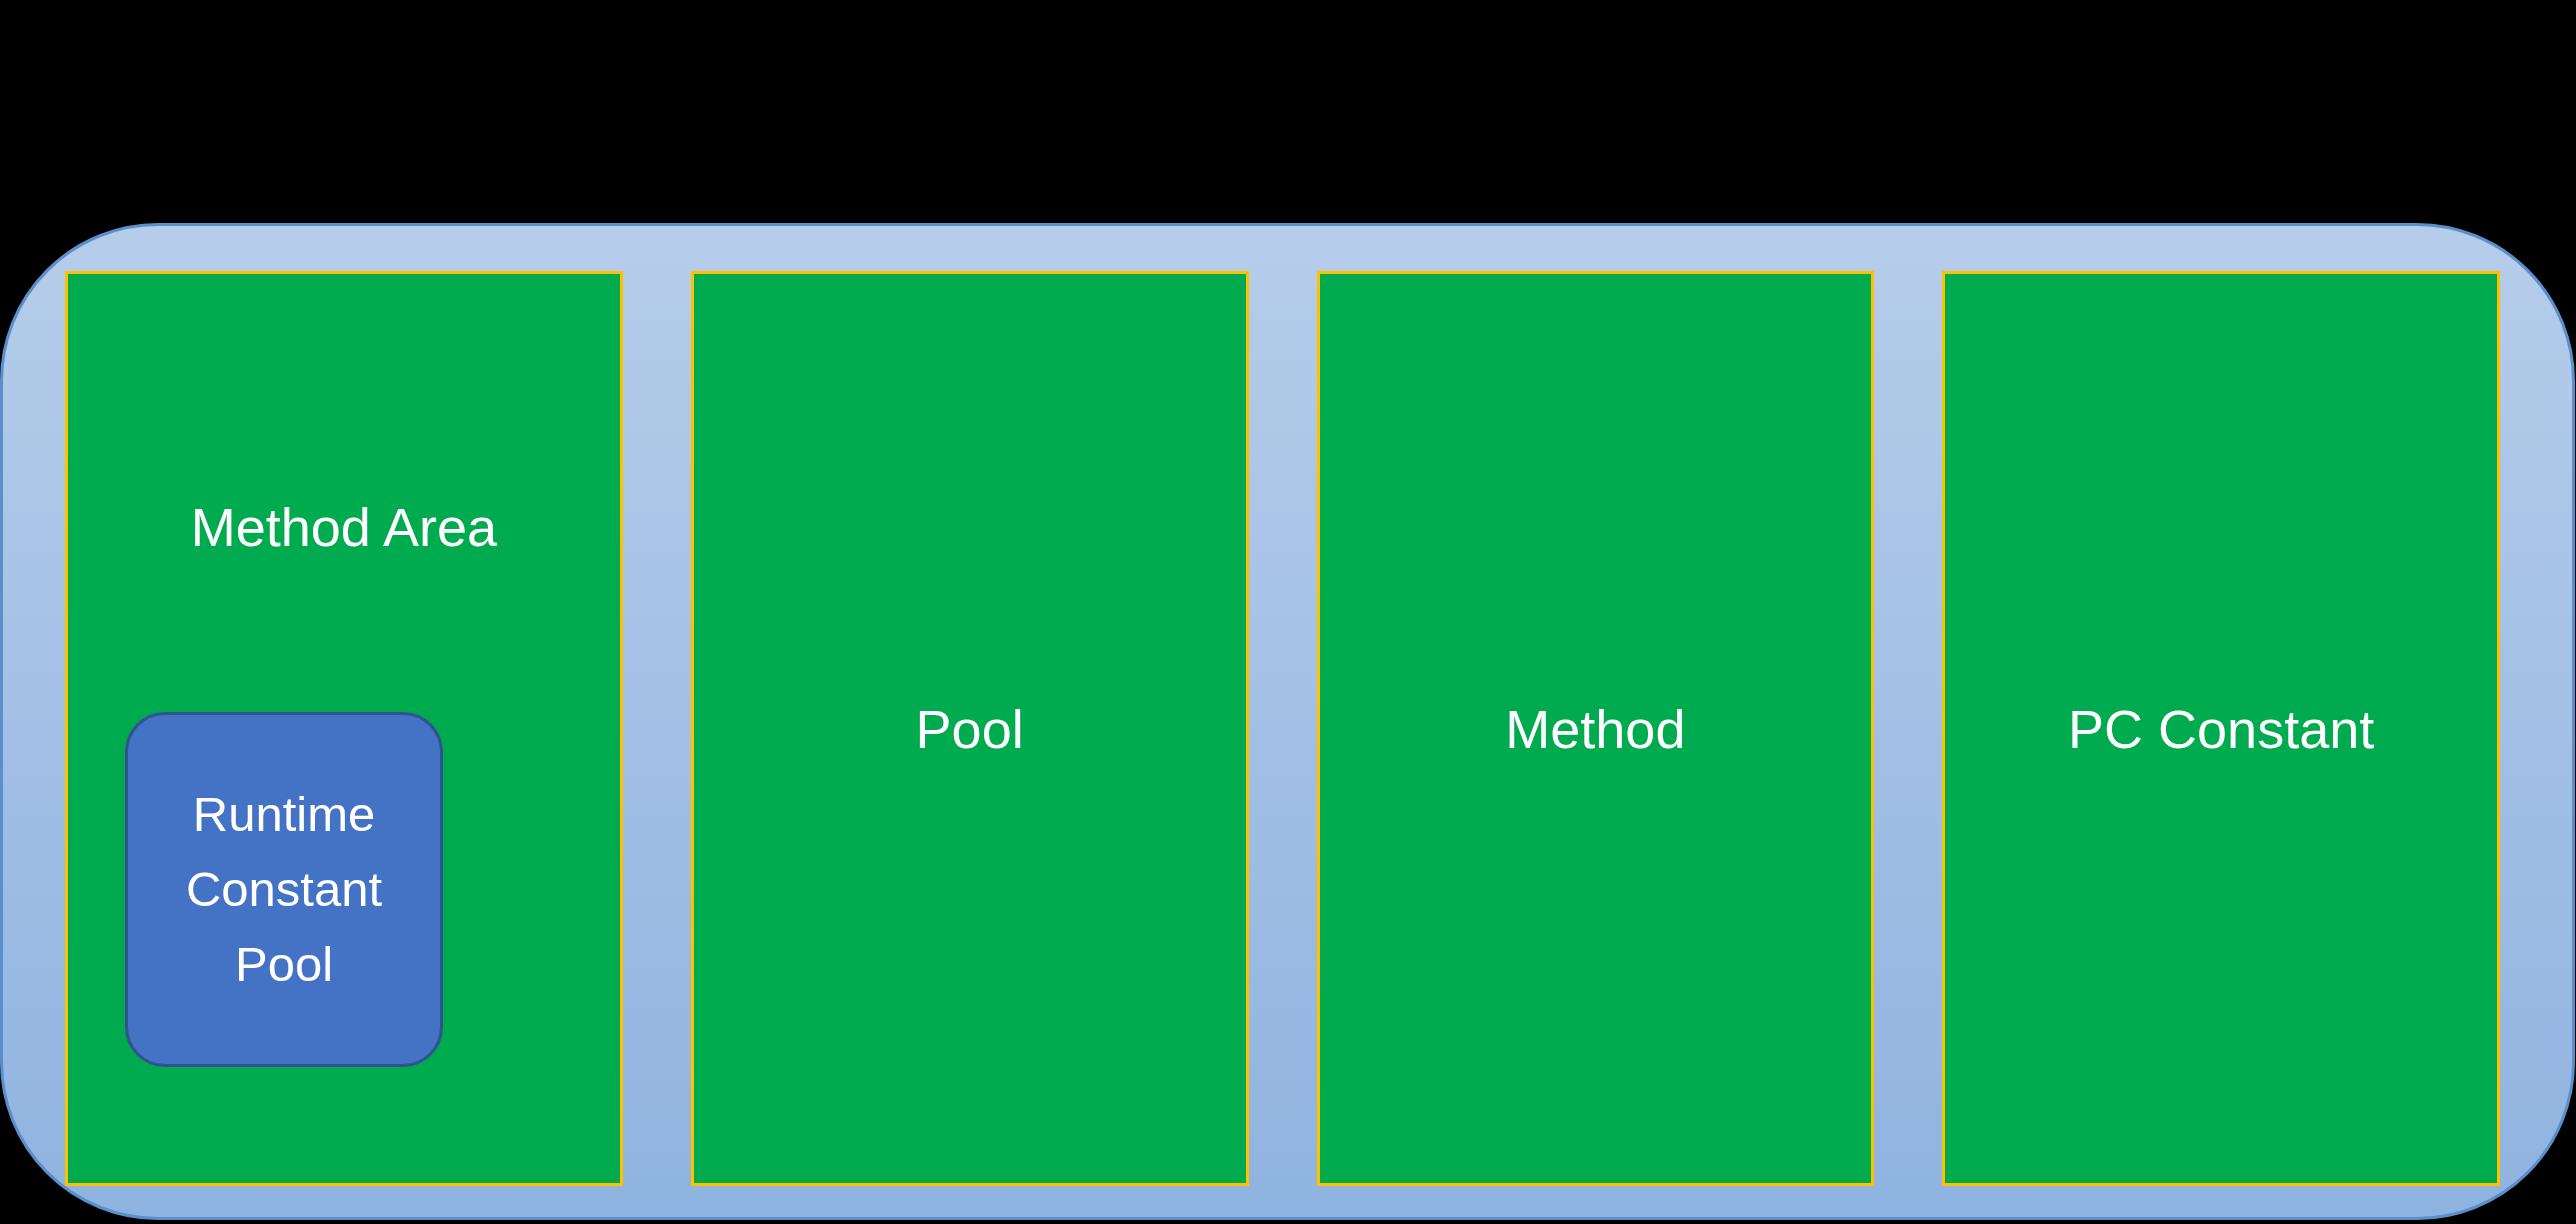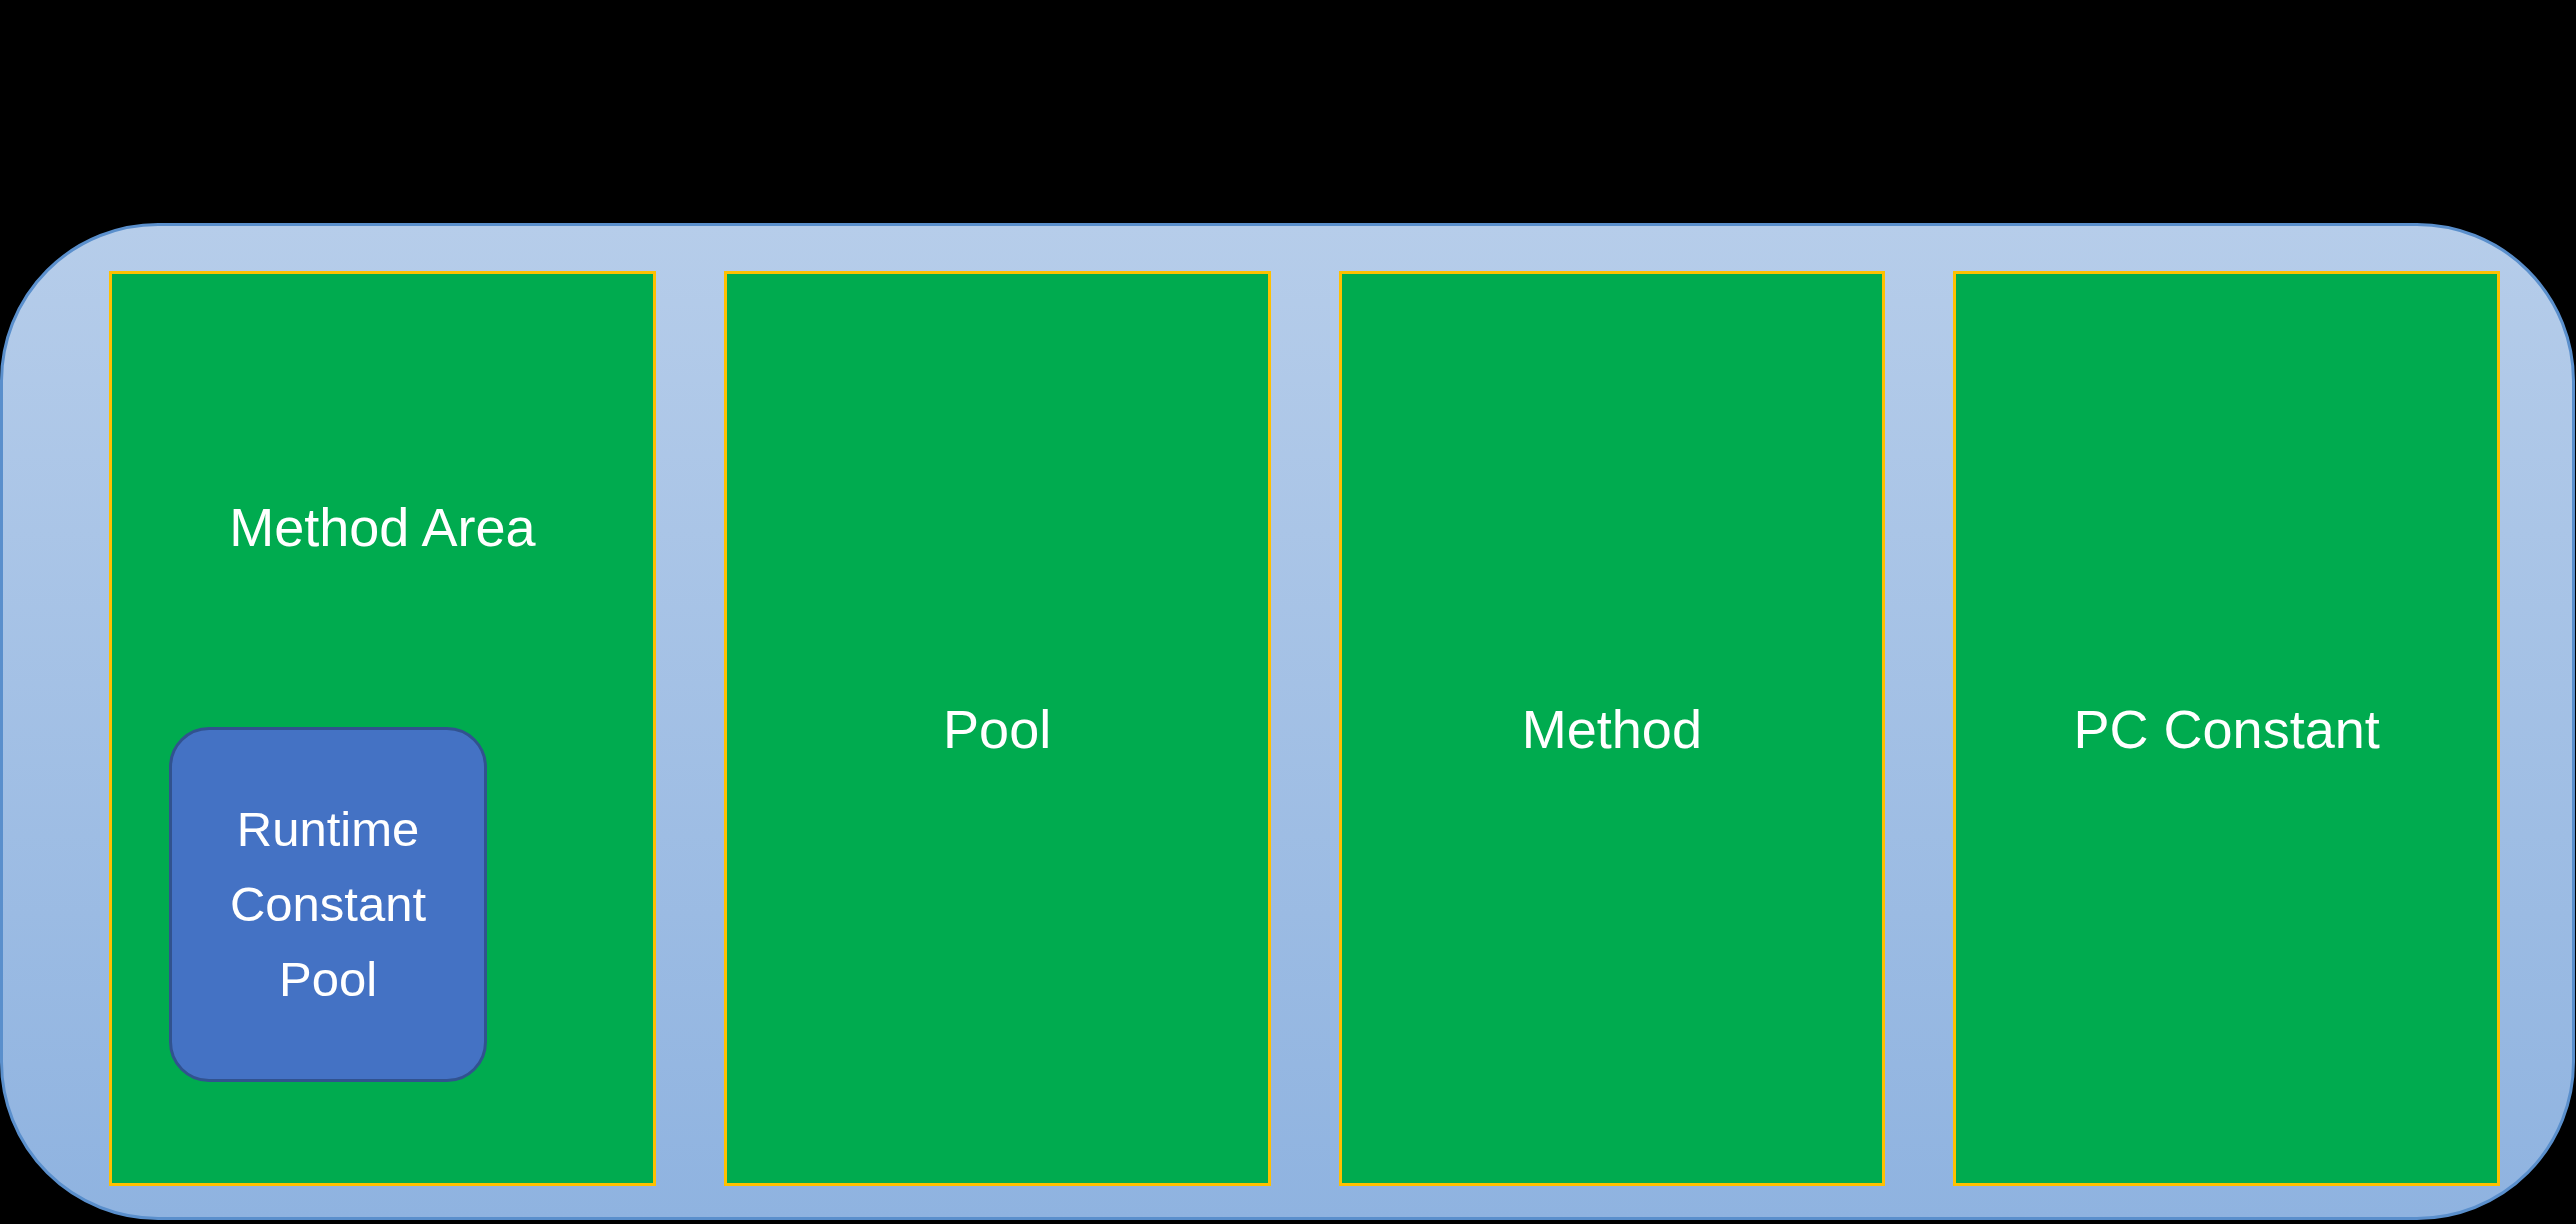--- a/index.html
+++ b/index.html
@@ -29,21 +29,20 @@
       var(--container-fill-bottom, #8fb3e0) 100%);
   }
   .regions {
     position: absolute;
     left: 62px;
     right: 72px;
     top: 45px;
     bottom: 31px;
     display: flex;
     gap: 68px;
-    margin-left: 44px;
   }
   .region {
     flex: 1 1 0;
     box-sizing: border-box;
     background: var(--region-fill, #00ab4f);
     border: 3.1px solid var(--region-border, #ffc000);
     position: relative;
     display: flex;
     align-items: center;
     justify-content: center;
@@ -66,21 +65,21 @@
     top: 216px;
   }
   
   .region--native .region-label {
     white-space: normal;
     max-width: 277px;
   }
   .inner-box {
     position: absolute;
     left: 57px;
-    top: 453px;
+    top: 438px;
     width: 318px;
     height: 355px;
     box-sizing: border-box;
     background: var(--inner-fill, #4472c4);
     border: 3.9px solid var(--inner-border, #31528f);
     border-radius: 40px;
     display: flex;
     align-items: center;
     justify-content: center;
   }

